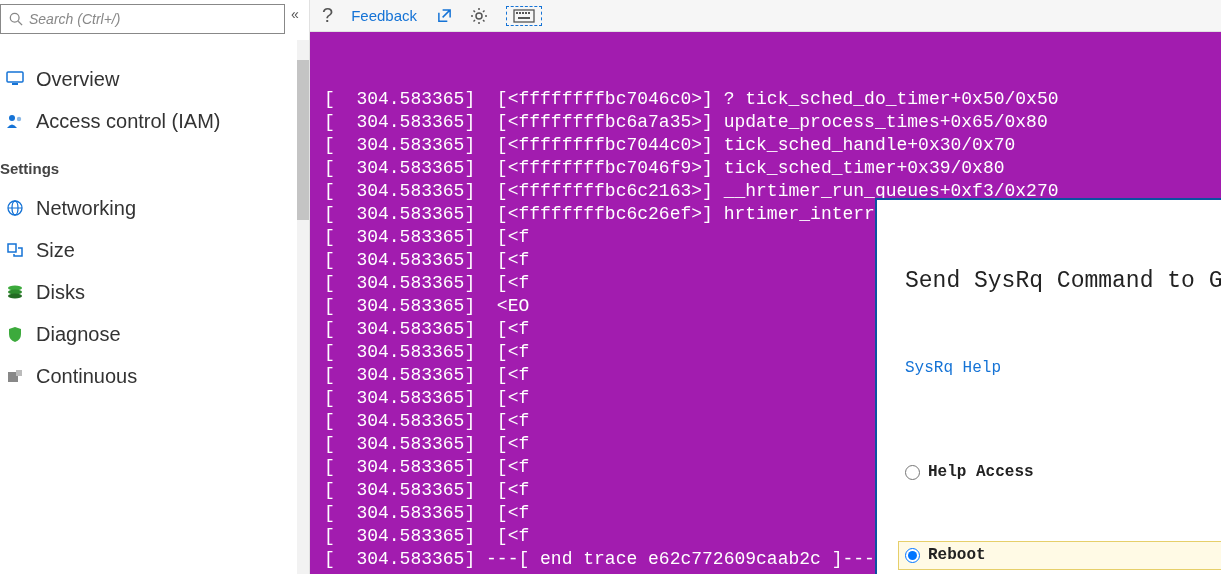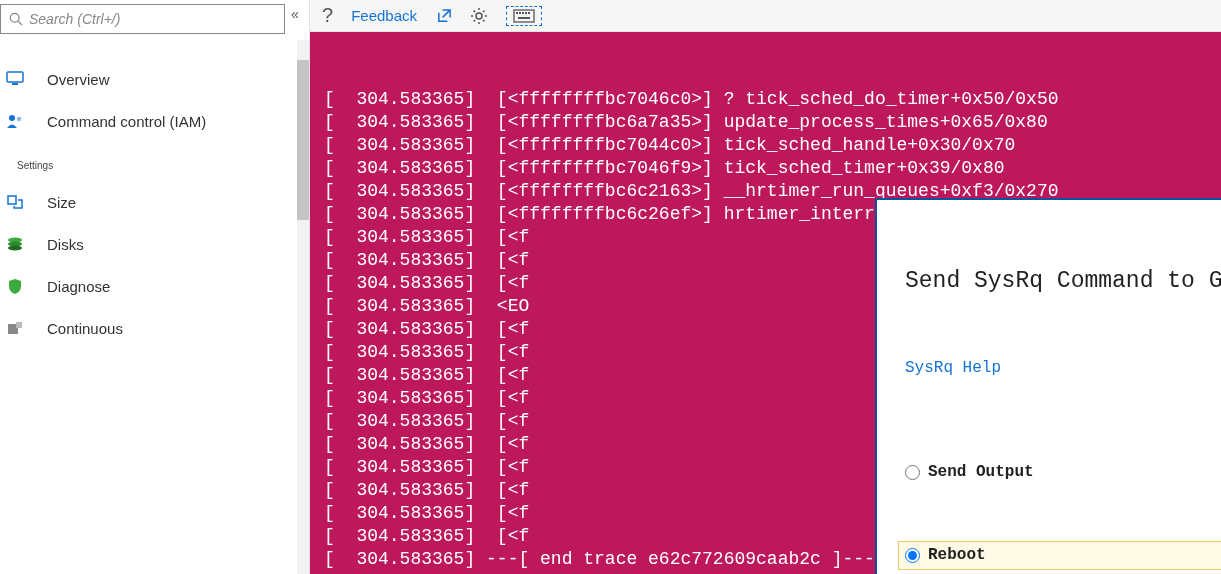--- a/index.html
+++ b/index.html
@@ -48,36 +48,35 @@
   .nav-list {
     margin-top: 20px;
   }
   .nav-item {
     display: flex;
     align-items: center;
     height: 42px;
     padding-left: 4px;
     cursor: pointer;
     color: #333;
-    font-size: 15px;
-    gap: 11px;
+    font-size: 20px;
   }
   .nav-item .ic {
     width: 22px;
     height: 22px;
     margin-right: 10px;
     display: flex;
     align-items: center;
     justify-content: center;
   }
   .section-header {
-    font-size: 10px;
-    font-weight: 400;
+    font-size: 15px;
+    font-weight: 700;
     color: #444;
-    padding: 18px 0 10px 17px;
+    padding: 18px 0 10px 0;
   }
   .scrollbar-track {
     position: absolute;
     right: 0;
     top: 40px;
     bottom: 0;
     width: 12px;
     background: #f2f2f2;
   }
   .scrollbar-thumb {
@@ -108,21 +107,21 @@
   .toolbar .help-q { color: #555; font-size: 20px; }
   .toolbar .feedback { color: #1573d6; display: flex; align-items: center; gap: 20px; }
   .toolbar .ic-btn { color: #555; display:flex; align-items:center;}
   .toolbar .keyboard-btn {
     border: 1px dashed #1573d6;
     padding: 2px 6px;
   }
   
   .console {
     flex: 1;
-    background: #be185d;
+    background: #a21caf;
     color: #fff;
     font-family: "Consolas", "Courier New", monospace;
     font-size: 18px;
     line-height: 23px;
     padding: 10px 14px 28px 14px;
     position: relative;
     white-space: pre;
     overflow: hidden;
   }
   .console .line { white-space: pre; }
@@ -191,25 +190,35 @@
       <span>Overview</span>
     </div>
     <div class="nav-item">
       <span class="ic">
         <svg width="18" height="16" viewBox="0 0 18 16">
             <circle cx="6" cy="5" r="3" fill="#1573d6"></circle>
             <path d="M1 15 q5 -7 10 0" fill="#1573d6"></path>
             <circle cx="13" cy="6" r="2.2" fill="#8ab8e6"></circle>
           </svg>
       </span>
-      <span>Command control (IAM)</span>
+      <span>Access control (IAM)</span>
     </div>
 
     <div class="section-header">Settings</div>
 
+    <div class="nav-item">
+      <span class="ic">
+        <svg width="18" height="16" viewBox="0 0 18 16">
+            <circle cx="9" cy="8" r="7" fill="none" stroke="#1573d6" stroke-width="1.3"></circle>
+            <ellipse cx="9" cy="8" rx="3" ry="7" fill="none" stroke="#1573d6" stroke-width="1.3"></ellipse>
+            <line x1="2" y1="8" x2="16" y2="8" stroke="#1573d6"></line>
+          </svg>
+      </span>
+      <span>Networking</span>
+    </div>
     <div class="nav-item">
       <span class="ic">
         <svg width="18" height="16" viewBox="0 0 18 16">
             <rect x="2" y="2" width="8" height="8" fill="none" stroke="#1573d6" stroke-width="1.5"></rect>
             <path d="M12 6 L16 6 L16 14 L8 14 L8 12" fill="none" stroke="#1573d6" stroke-width="1.5"></path>
           </svg>
       </span>
       <span>Size</span>
     </div>
     <div class="nav-item">
@@ -287,21 +296,21 @@
   <div class="console">
     <div id="console-lines"><div class="line">[  304.583365]  [&lt;ffffffffbc7046c0&gt;] ? tick_sched_do_timer+0x50/0x50</div><div class="line">[  304.583365]  [&lt;ffffffffbc6a7a35&gt;] update_process_times+0x65/0x80</div><div class="line">[  304.583365]  [&lt;ffffffffbc7044c0&gt;] tick_sched_handle+0x30/0x70</div><div class="line">[  304.583365]  [&lt;ffffffffbc7046f9&gt;] tick_sched_timer+0x39/0x80</div><div class="line">[  304.583365]  [&lt;ffffffffbc6c2163&gt;] __hrtimer_run_queues+0xf3/0x270</div><div class="line">[  304.583365]  [&lt;ffffffffbc6c26ef&gt;] hrtimer_interrupt+0xaf/0x1d0</div><div class="line">[  304.583365]  [&lt;f                                                    :60</div><div class="line">[  304.583365]  [&lt;f                                                    )</div><div class="line">[  304.583365]  [&lt;f</div><div class="line">[  304.583365]  &lt;EO</div><div class="line">[  304.583365]  [&lt;f</div><div class="line">[  304.583365]  [&lt;f</div><div class="line">[  304.583365]  [&lt;f</div><div class="line">[  304.583365]  [&lt;f</div><div class="line">[  304.583365]  [&lt;f</div><div class="line">[  304.583365]  [&lt;f</div><div class="line">[  304.583365]  [&lt;f</div><div class="line">[  304.583365]  [&lt;f</div><div class="line">[  304.583365]  [&lt;f                                                    :21</div><div class="line">[  304.583365]  [&lt;f</div><div class="line">[  304.583365] ---[ end trace e62c772609caab2c ]---</div></div>
     
 
     <div class="dialog">
       <h2>Send SysRq Command to Guest</h2>
       <a class="help-link">SysRq Help</a>
 
       <label class="opt">
         <input type="radio" name="sysrq" style="">
-        <span>Send Output</span>
+        <span>Help Access</span>
       </label>
       <label class="opt selected">
         <input type="radio" name="sysrq" checked="" style="">
         <span>Reboot</span>
       </label>
       
       
       
 
       

